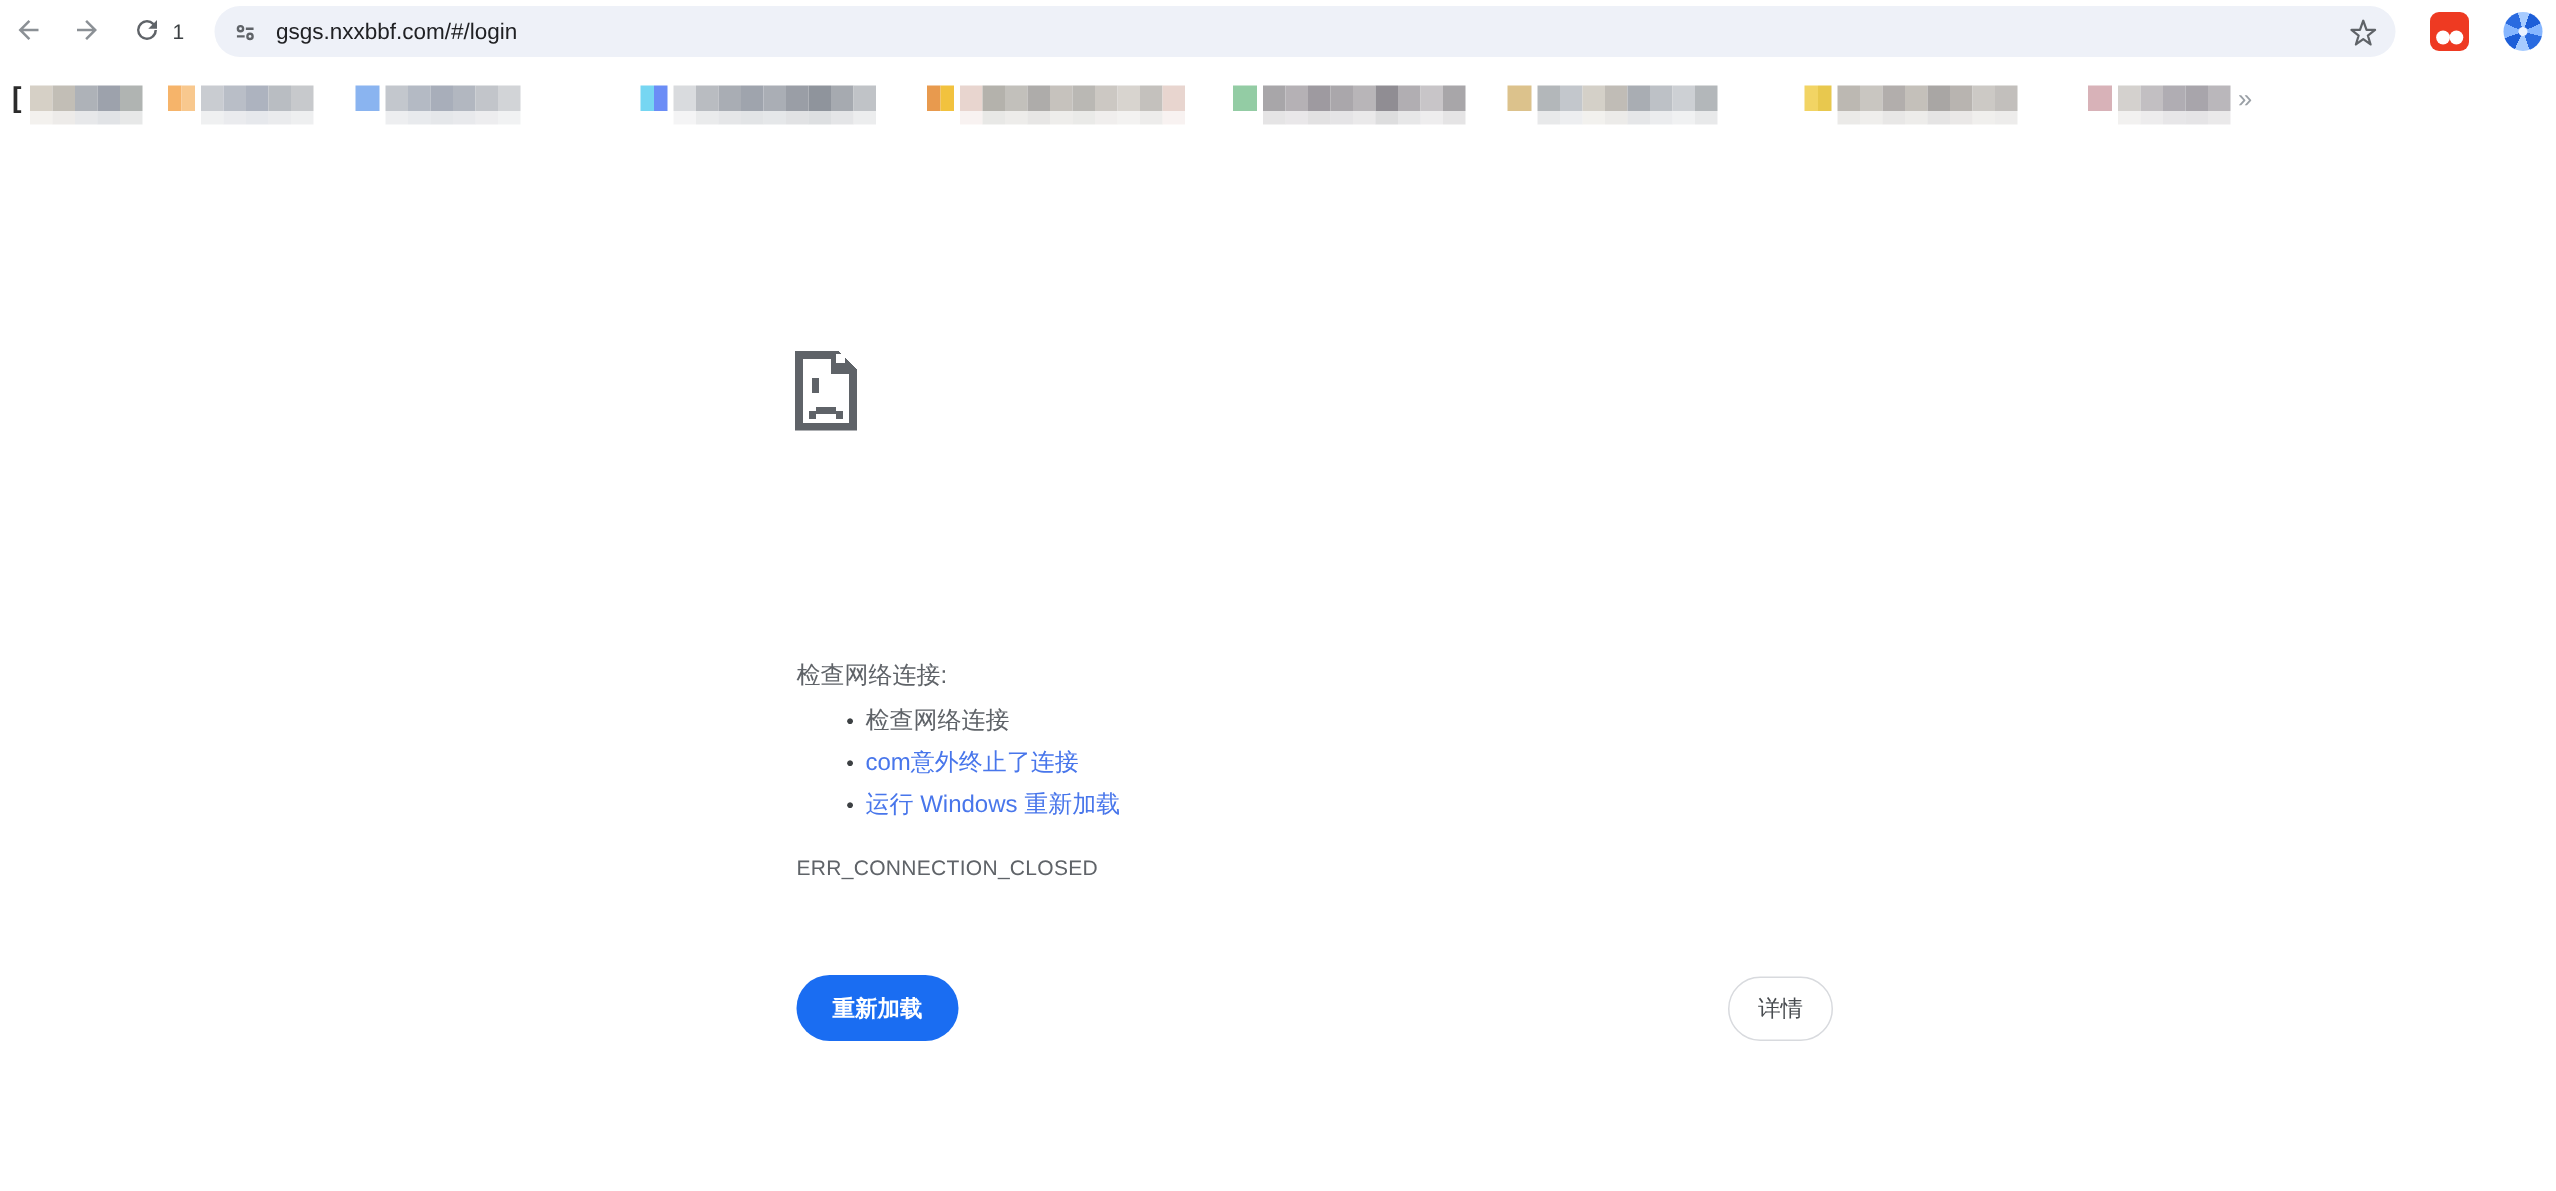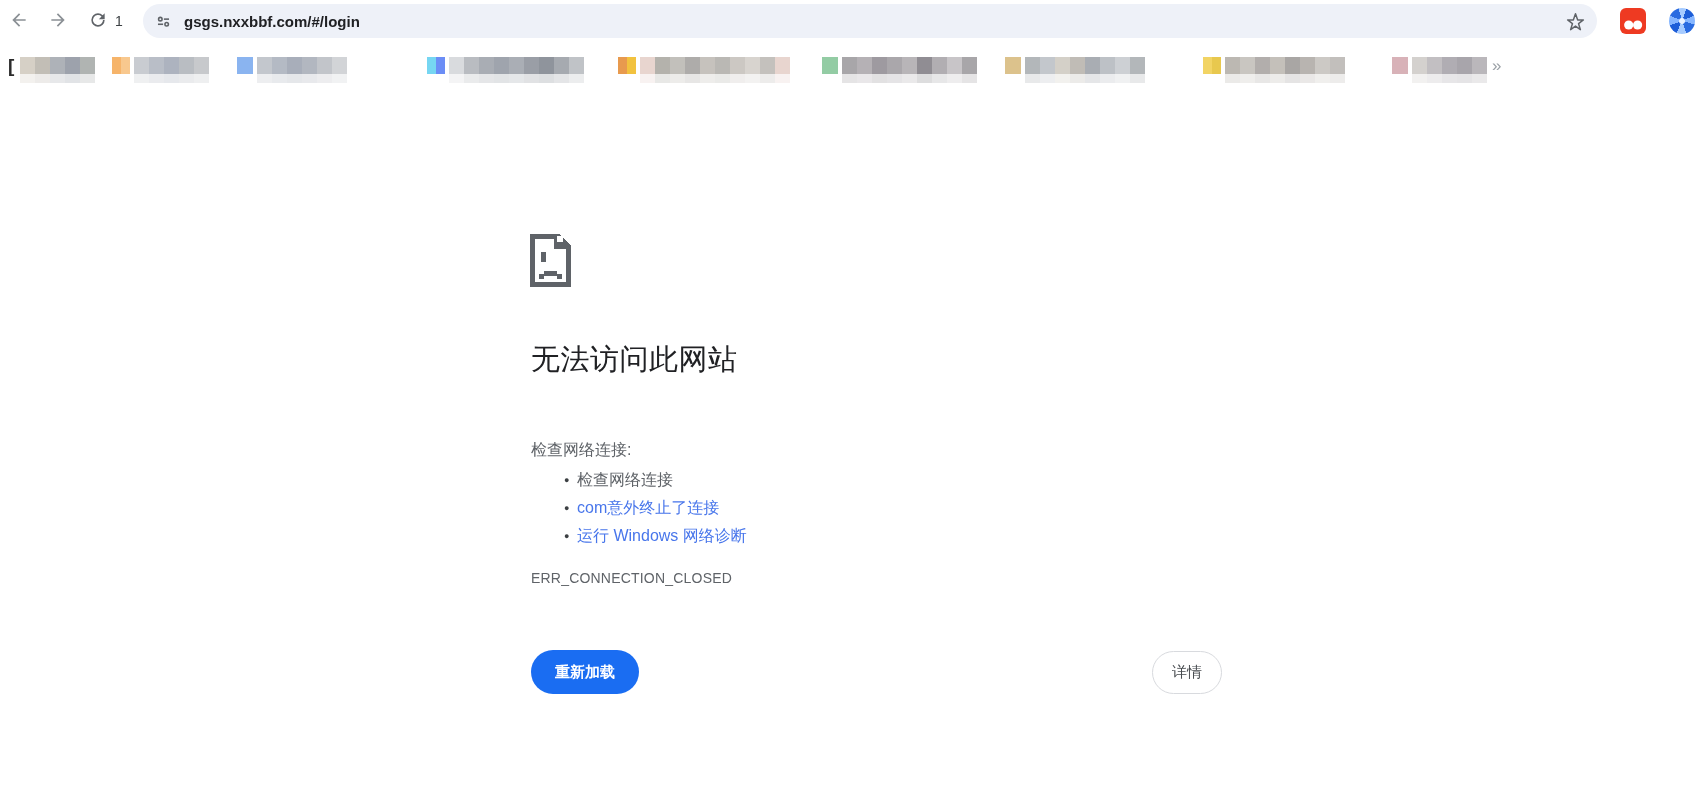--- a/index.html
+++ b/index.html
@@ -10,21 +10,21 @@
   .toolbar { position:absolute; top:0; left:0; width:1704px; height:42px; background:#fff; }
   .nav-btn { position:absolute; top:7px; width:28px; height:28px; border:none; background:transparent;
              display:flex; align-items:center; justify-content:center; border-radius:50%; cursor:pointer; }
   .nav-btn svg { width:20px; height:20px; }
   #btn-back    { left:5px;  }
   #btn-forward { left:44px; }
   #btn-reload  { left:84px; }
   .tab-counter { position:absolute; left:115px; top:13px; font-size:14px; color:#3c4043; }
 
   .omnibox { position:absolute; left:143px; top:4px; width:1454px; height:34px;
-             background:#eef1f8; border-radius:17px; display:flex; align-items:center;font-weight:bold; }
+             background:#eef1f8; border-radius:17px; display:flex; align-items:center; }
   .omnibox .tune { margin-left:9px; width:22px; height:22px; display:flex; align-items:center; justify-content:center; }
   .omnibox .url  { margin-left:10px; font-size:15px; color:#202124; flex:1 1 auto; white-space:nowrap; }
   .omnibox .star { margin-right:11px; width:22px; height:22px; display:flex; align-items:center; justify-content:center; cursor:pointer; }
 
   .ext-icon { position:absolute; top:8px; width:26px; height:26px; cursor:pointer; }
   #ext-red   { left:1620px; }
   #ext-swirl { left:1669px; border-radius:50%;
      background:conic-gradient(from 20deg,#1d5ed8 0 45deg,#86b6ff 45deg 85deg,#2a6be0 85deg 140deg,#a6cbff 140deg 185deg,#1d5ed8 185deg 230deg,#86b6ff 230deg 275deg,#2a6be0 275deg 325deg,#a6cbff 325deg 360deg); }
   #ext-swirl::after { content:""; position:absolute; left:10px; top:10px; width:6px; height:6px;
      border-radius:50%; background:#eaf2ff; }
@@ -293,37 +293,36 @@
     <svg viewBox="0 0 46 53" width="46" height="53" shape-rendering="crispEdges">
       <path fill="#5f6368" fill-rule="evenodd" d="M0 0 H29 L41 12 V53 H0 Z M5 5 H24 V15 H36 V48 H5 Z"></path>
       <rect x="27" y="2" width="6" height="6" fill="#fff"></rect>
       <rect x="11" y="18" width="5" height="10" fill="#5f6368"></rect>
       <rect x="14" y="37" width="13" height="5" fill="#5f6368"></rect>
       <rect x="9" y="40" width="5" height="5" fill="#5f6368"></rect>
       <rect x="27" y="40" width="5" height="5" fill="#5f6368"></rect>
     </svg>
   </div>
 
-  <h1 class="err-title">无法访问此网站</h1>
 
 
   <div class="sugg-head">检查网络连接:</div>
 
   <ul class="sugg-list" id="sugg-list">
       <li class="">
         <span class="dot" style="font-size: 9px;">●</span>
         <span class="txt">检查网络连接</span>
       </li>
       <li class="link">
         <span class="dot" style="font-size: 9px;">●</span>
         <span class="txt">com意外终止了连接</span>
       </li>
       <li class="link">
         <span class="dot" style="font-size: 9px;">●</span>
-        <span class="txt">运行 Windows 网络诊断</span>
+        <span class="txt">运行 Windows 重新加载</span>
       </li>
     </ul>
 
   <div class="err-code">ERR_CONNECTION_CLOSED</div>
 
   <button class="btn-reload">重新加载</button>
   <button class="btn-details">详情</button>
 </div>
 
 </body></html>

